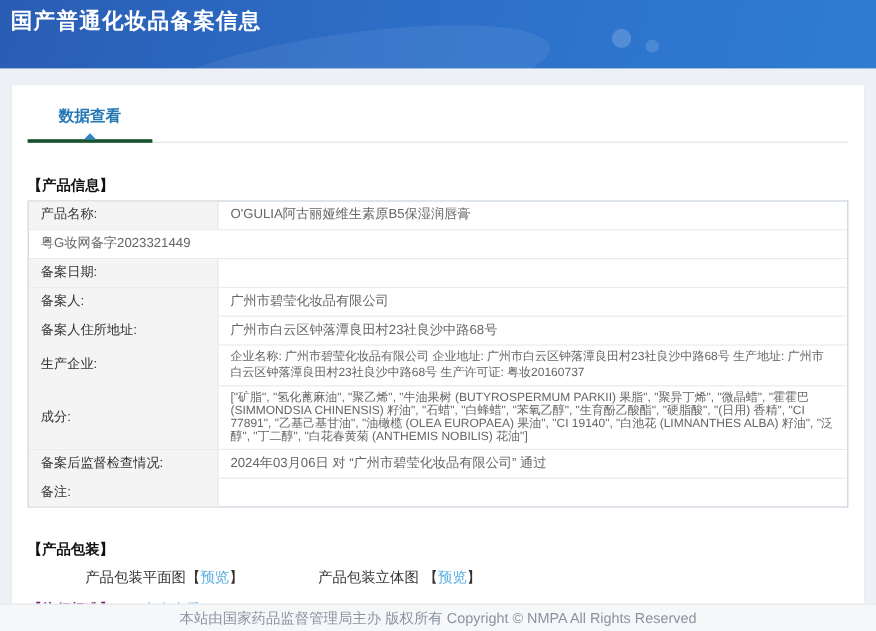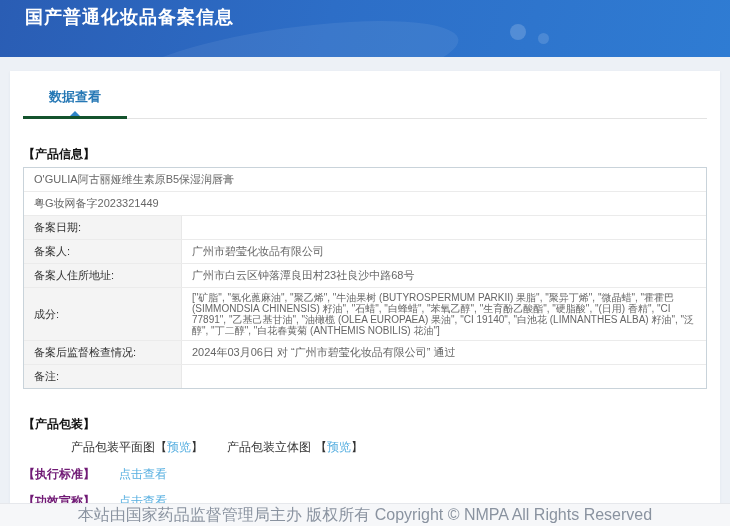--- a/index.html
+++ b/index.html
@@ -24,21 +24,21 @@
   .page-header .deco2 {
     position:absolute; left:510px; top:24px; width:16px; height:16px;
     background:rgba(255,255,255,0.18); border-radius:50%;
   }
   .page-header .deco3 {
     position:absolute; left:538px; top:33px; width:11px; height:11px;
     background:rgba(255,255,255,0.14); border-radius:50%;
   }
   .page-title {
     position:absolute; left:9px; top:5px;
-    font-size:18px; font-weight:bold; color:#ffffff; letter-spacing:1px;margin-left:16px;
+    font-size:18px; font-weight:bold; color:#ffffff; letter-spacing:1px;
   }
 
   
   .content-card {
     margin:14px 10px 0 10px;
     background:#ffffff;
     padding:0 13px 12px 13px;
     box-shadow:0 1px 3px rgba(30,60,110,0.06);
     min-height:420px;
   }
@@ -92,34 +92,34 @@
     padding:4px 10px;
     font-size:11px; color:#666; line-height:15px;
     min-height:23px;
   }
   .info-row.two-line .cell-value { font-size:10px; line-height:12.5px; }
   .info-row.ingredients .cell-value { font-size:10px; line-height:11px; }
 
   
   .pkg-line { margin:7px 0 0 48px; font-size:12px; color:#333; display:flex; }
   .pkg-item { white-space:nowrap; }
-  .pkg-item + .pkg-item { margin-left:24px; }
+  .pkg-item + .pkg-item { margin-left:62px; }
   .bracket { color:#333; }
   .bracket.gap { margin-left:4px; }
   a.link { color:#55aee0; text-decoration:none; cursor:pointer; font-size:12px; }
   .std-line { margin-top:10px; font-size:12px; display:flex; align-items:center; }
   .std-line .sec-inline { font-weight:bold; color:#701a75; margin-top:0; }
   .std-line a.link { margin-left:24px; }
 
   
   .page-footer {
     position:absolute; left:0; bottom:0; width:730px; height:23px;
     background:#f6f7f9; border-top:1px solid #e6e8ec;
     text-align:center; line-height:22px;
-    font-size:16px; color:#8a93a0;
+    font-size:12px; color:#8a93a0;
   }
 </style>
 </head>
 <body>
 
 <div class="page-header">
   <div class="deco1"></div>
   <div class="deco2"></div>
   <div class="deco3"></div>
   <div class="page-title">国产普通化妆品备案信息</div>
@@ -131,35 +131,40 @@
     <div class="tab">
       <span>数据查看</span>
       <span class="tab-indicator"></span>
     </div>
   </div>
 
   <div class="sec-heading">【产品信息】</div>
 
   <div class="info-table">
     <div class="info-row">
+      <div class="cell-label">产品名称:</div>
       <div class="cell-value">O'GULIA阿古丽娅维生素原B5保湿润唇膏</div>
     </div>
     <div class="info-row">
       <div class="cell-value">粤G妆网备字2023321449</div>
     </div>
     <div class="info-row">
       <div class="cell-label">备案日期:</div>
     </div>
     <div class="info-row">
       <div class="cell-label">备案人:</div>
       <div class="cell-value">广州市碧莹化妆品有限公司</div>
     </div>
     <div class="info-row">
       <div class="cell-label">备案人住所地址:</div>
       <div class="cell-value">广州市白云区钟落潭良田村23社良沙中路68号</div>
+    </div>
+    <div class="info-row two-line">
+      <div class="cell-label">生产企业:</div>
+      <div class="cell-value">企业名称: 广州市碧莹化妆品有限公司 企业地址: 广州市白云区钟落潭良田村23社良沙中路68号 生产地址: 广州市白云区钟落潭良田村23社良沙中路68号 生产许可证: 粤妆20160737</div>
     </div>
     <div class="info-row ingredients">
       <div class="cell-label">成分:</div>
       <div class="cell-value">["矿脂", "氢化蓖麻油", "聚乙烯", "牛油果树 (BUTYROSPERMUM PARKII) 果脂", "聚异丁烯", "微晶蜡", "霍霍巴 (SIMMONDSIA CHINENSIS) 籽油", "石蜡", "白蜂蜡", "苯氧乙醇", "生育酚乙酸酯", "硬脂酸", "(日用) 香精", "CI 77891", "乙基己基甘油", "油橄榄 (OLEA EUROPAEA) 果油", "CI 19140", "白池花 (LIMNANTHES ALBA) 籽油", "泛醇", "丁二醇", "白花春黄菊 (ANTHEMIS NOBILIS) 花油"]</div>
     </div>
     <div class="info-row">
       <div class="cell-label">备案后监督检查情况:</div>
       <div class="cell-value">2024年03月06日 对 “广州市碧莹化妆品有限公司” 通过</div>
     </div>
     <div class="info-row">

